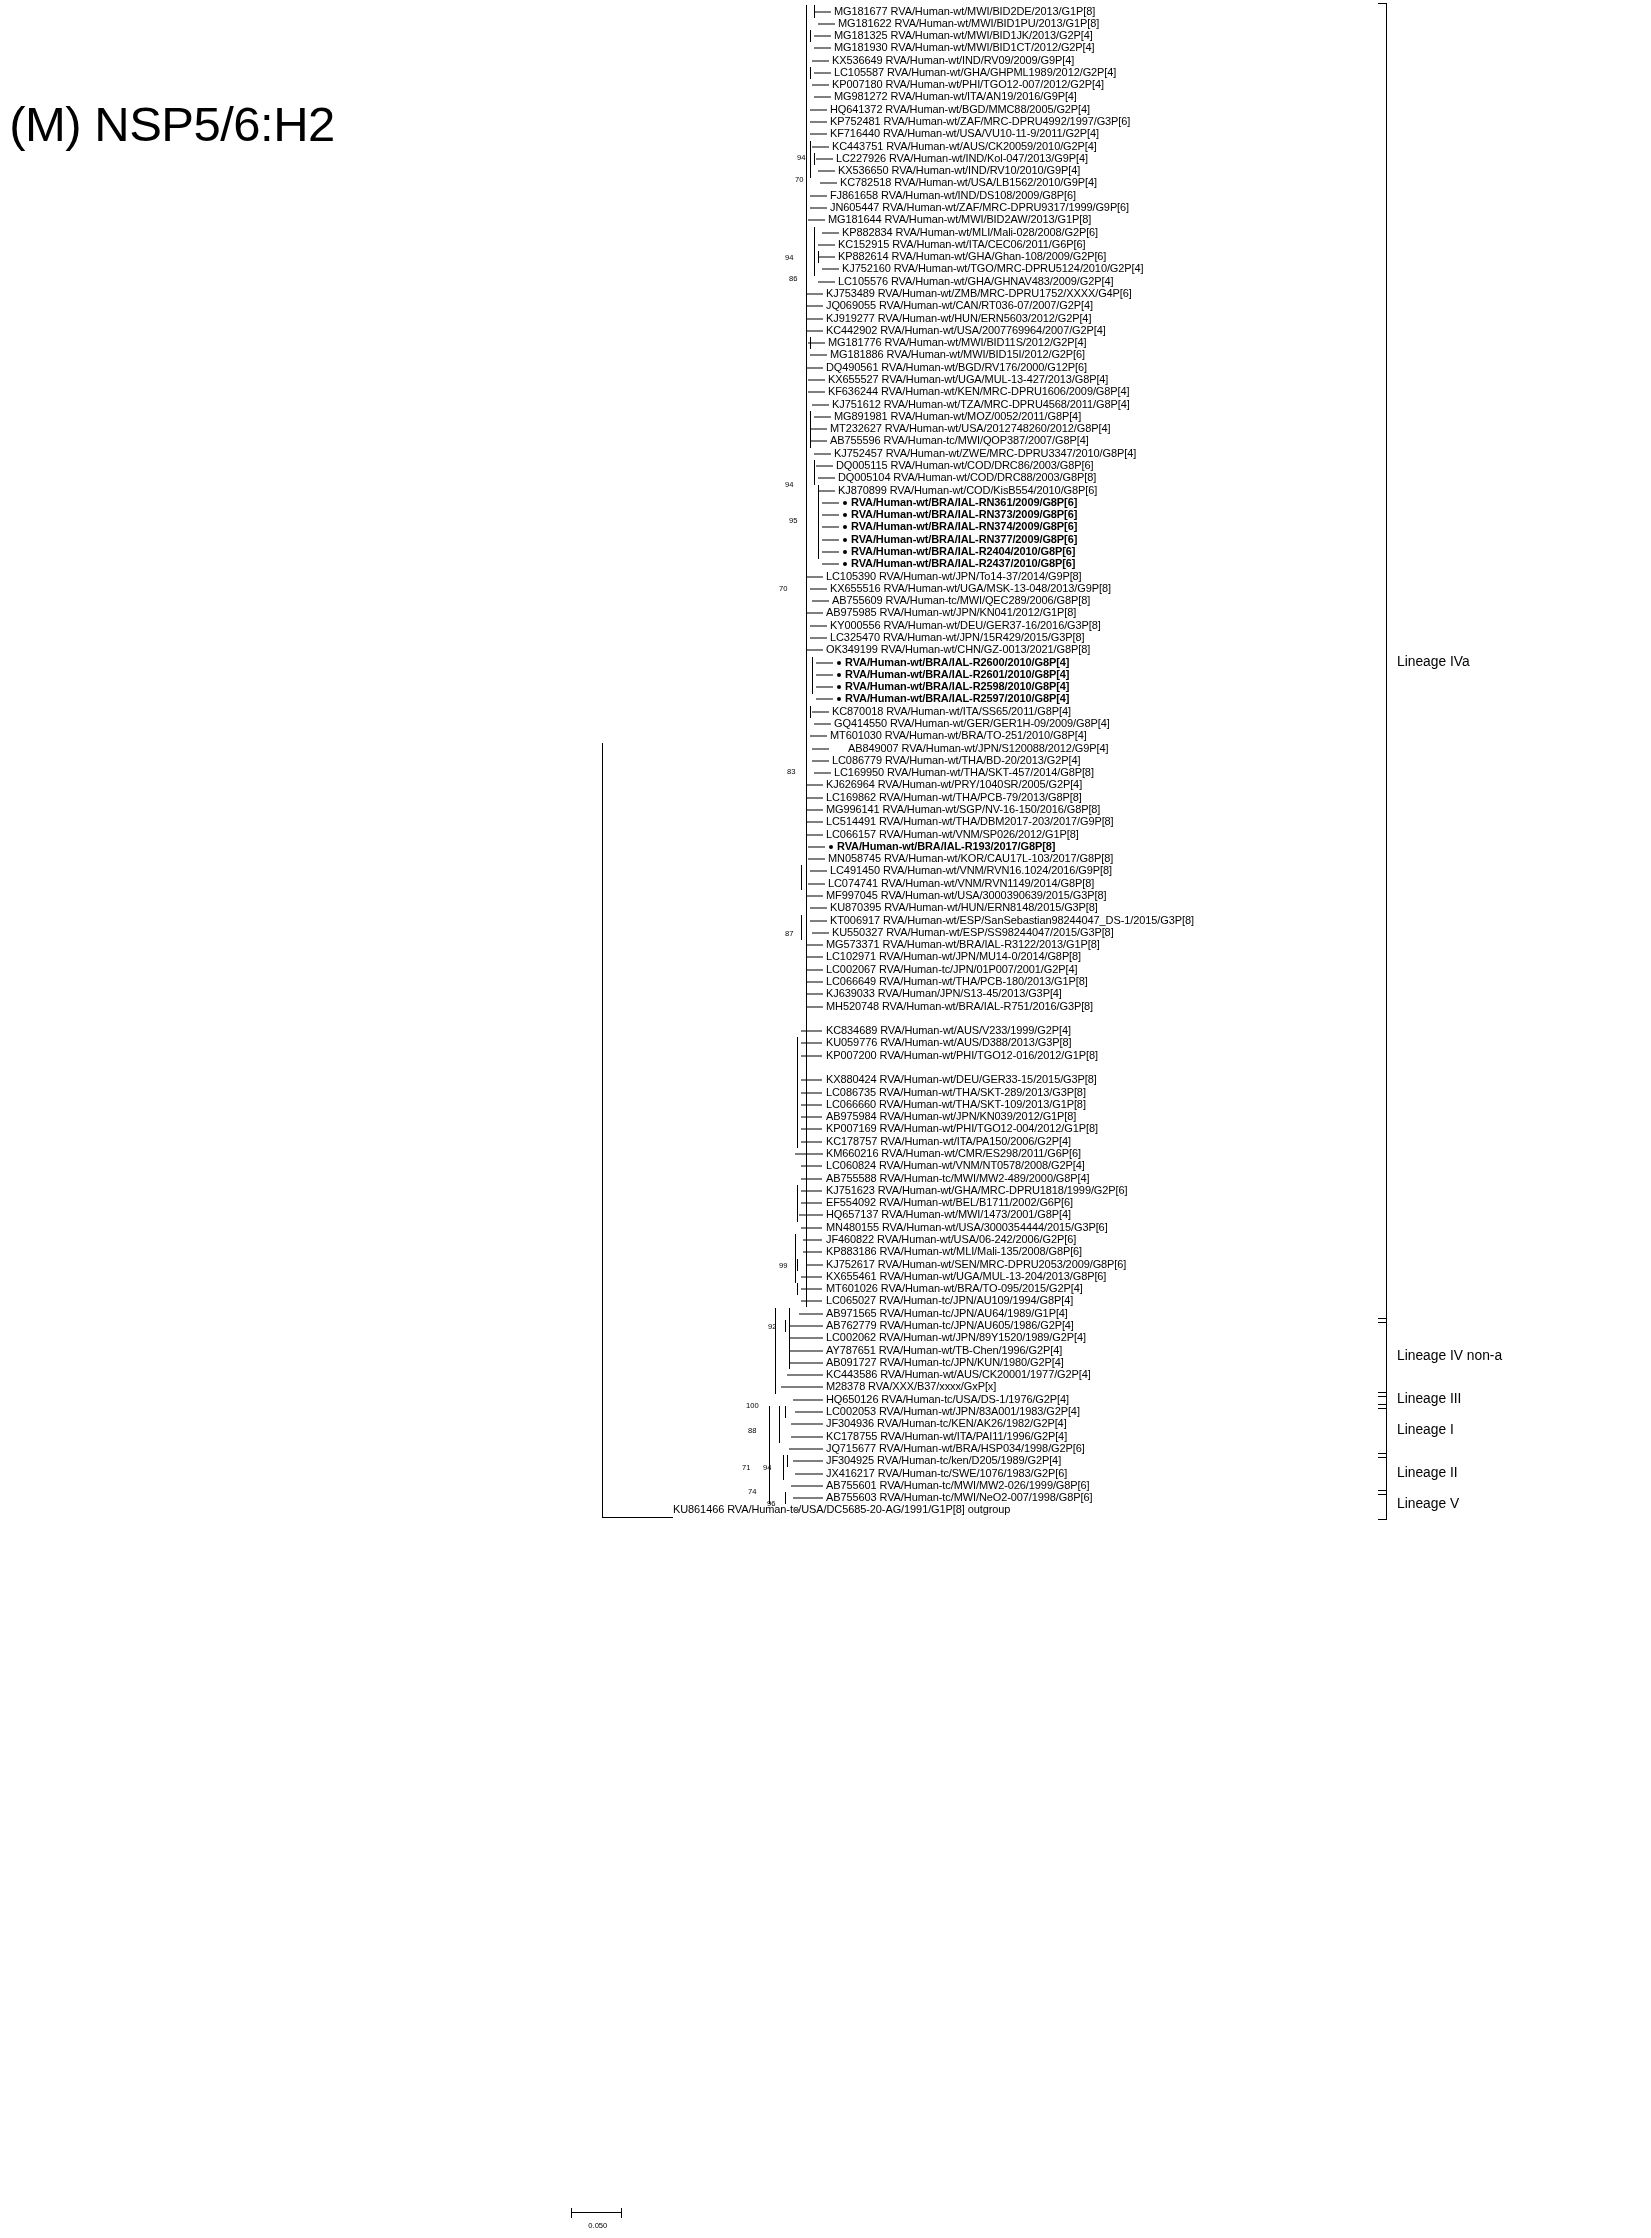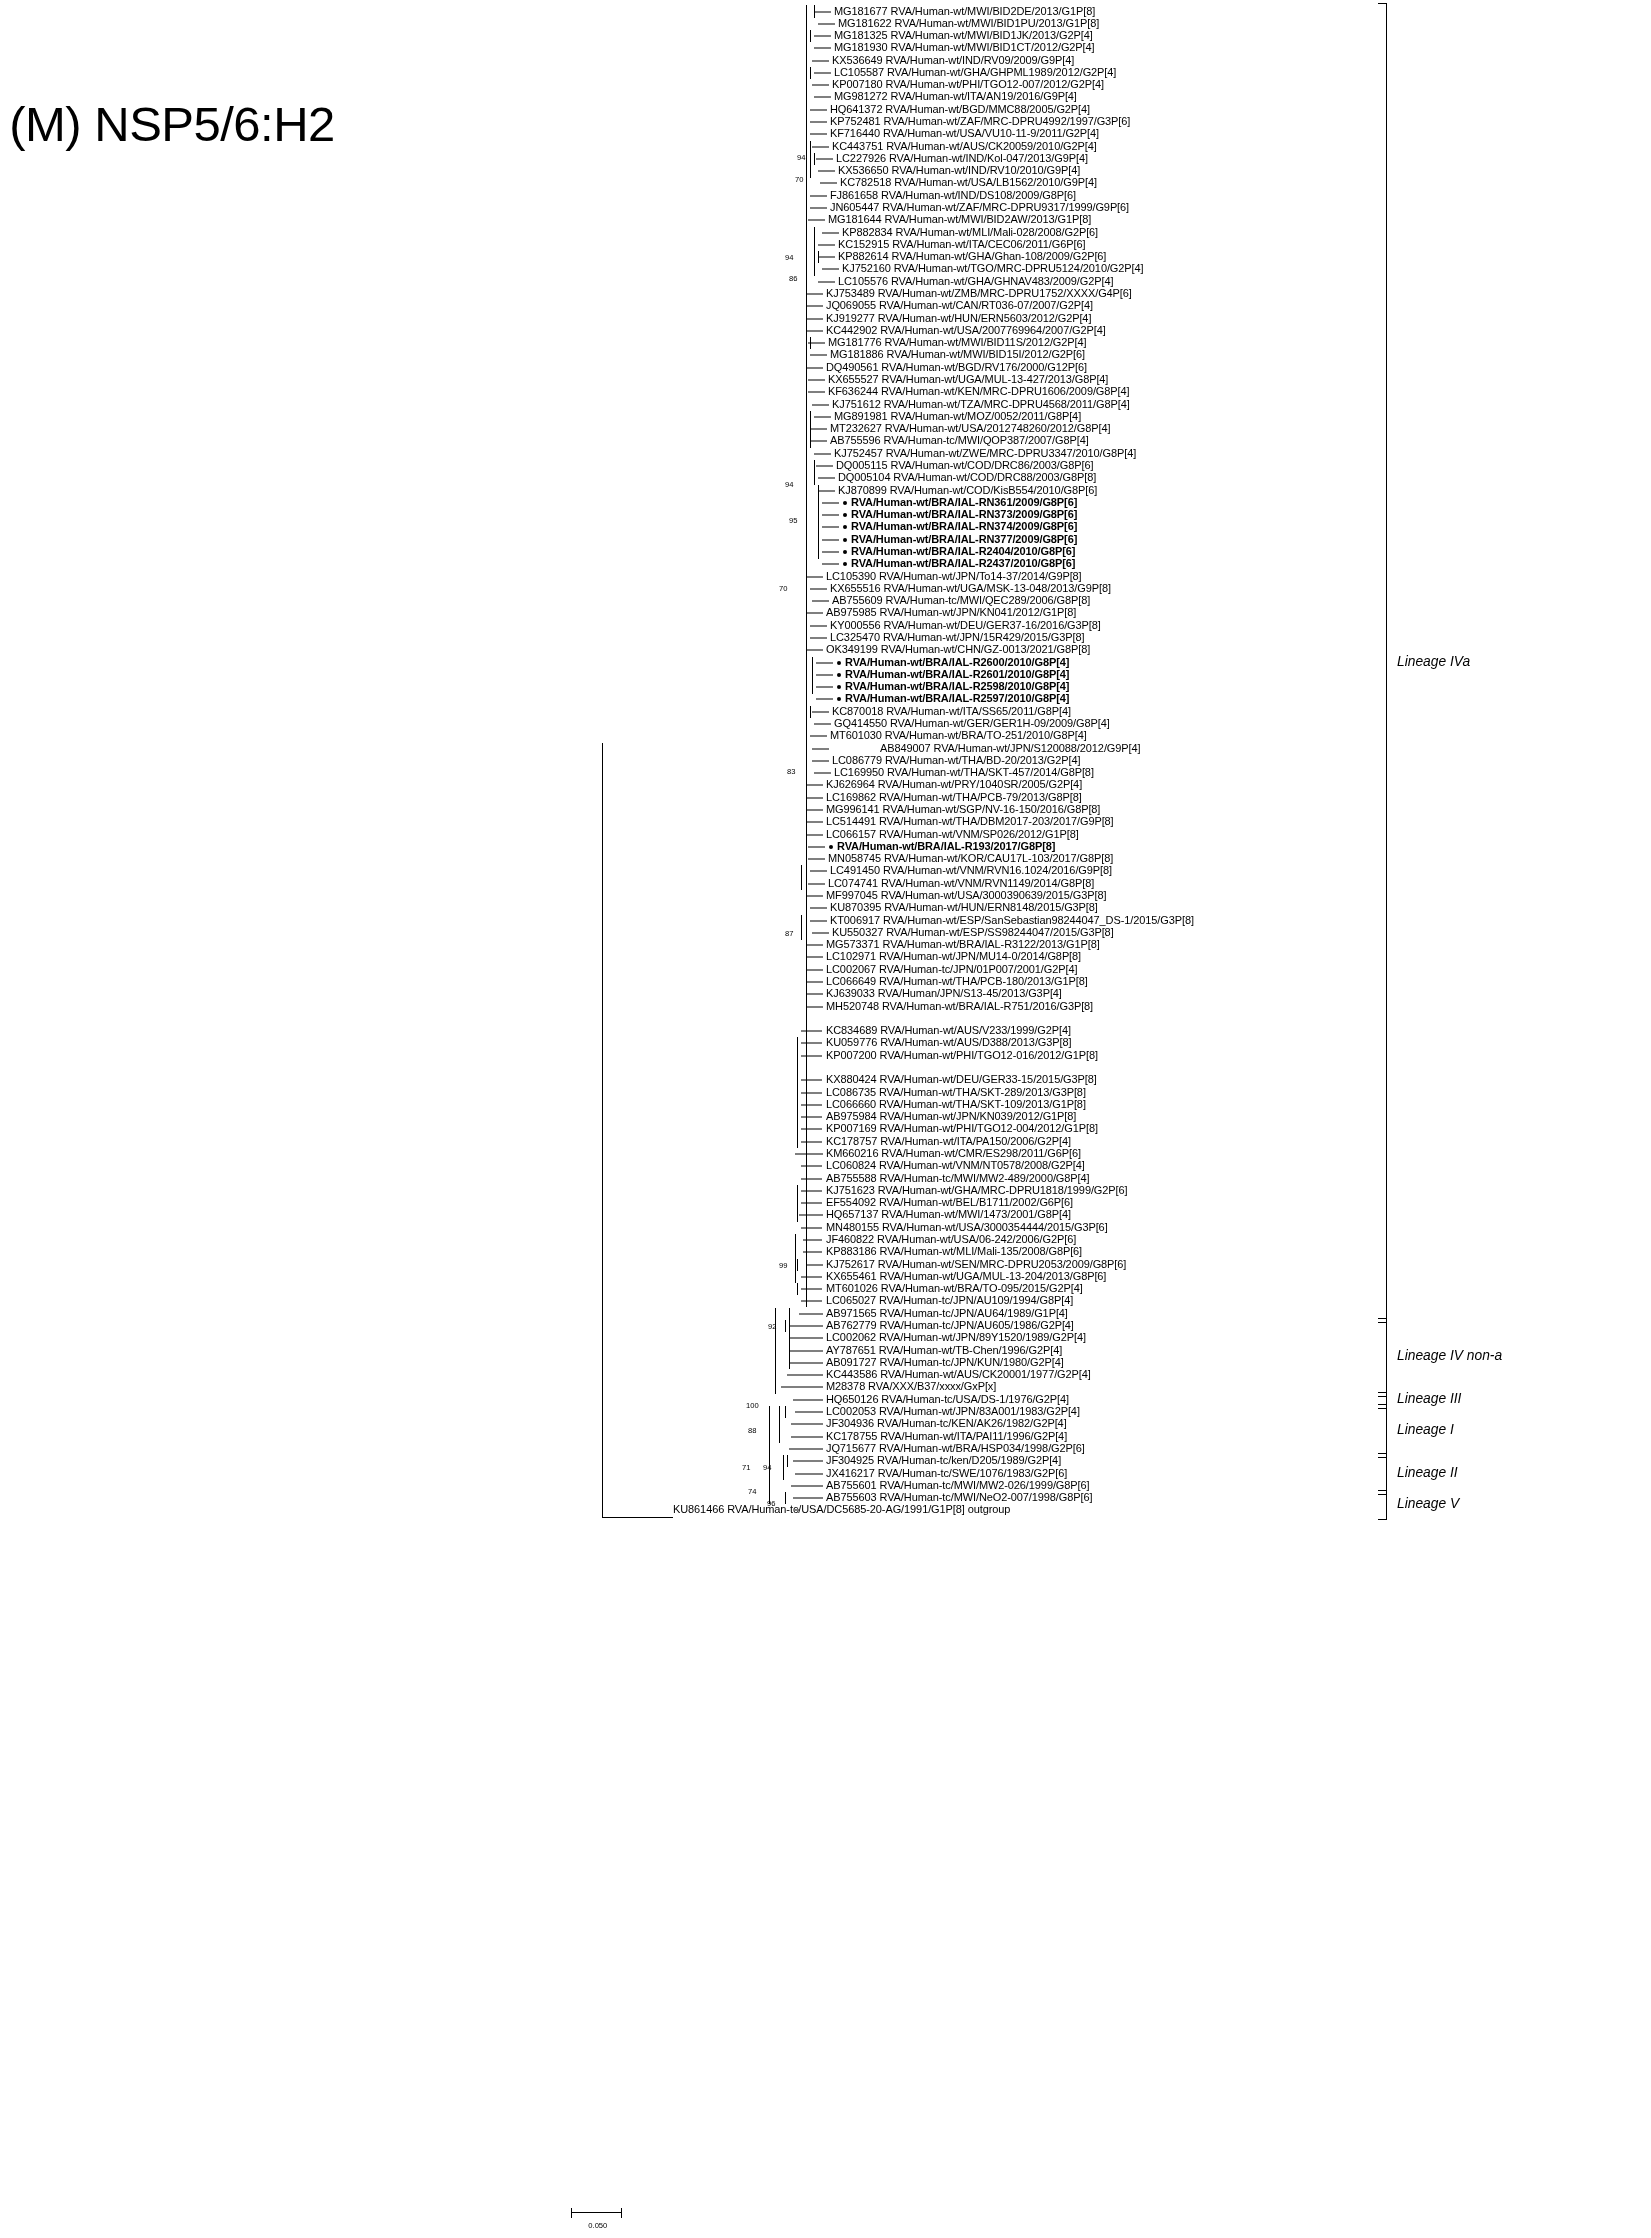--- a/index.html
+++ b/index.html
@@ -53,21 +53,20 @@
 
   
   .bracket{
     position:absolute;
     border:1px solid #000;border-left:none;
     width:8.2px;
   }
   .lineage-label{
     position:absolute;font-size:13.8px;line-height:13.8px;white-space:nowrap;
     transform:translateY(-50%);
-    font-style:italic;
   }
 
   
   #scalebar{position:absolute;left:571px;top:2212px;}
   #scalebar .bar{position:relative;width:51px;height:0;border-top:1.5px solid #000;}
   #scalebar .bar:before,#scalebar .bar:after{
     content:"";position:absolute;top:-4.6px;width:0;height:9.2px;border-left:1.5px solid #000;
   }
   #scalebar .bar:before{left:0;}
   #scalebar .bar:after{right:0;}
@@ -328,21 +327,21 @@
       <div class="row" style="top:718px">
         <div class="tick" style="left:814px;width:17.3px"></div>
         <div class="lab" style="left:834px">GQ414550 RVA/Human-wt/GER/GER1H-09/2009/G8P[4]</div>
       </div>
       <div class="row" style="top:730px">
         <div class="tick" style="left:810px;width:17.3px"></div>
         <div class="lab" style="left:830px">MT601030 RVA/Human-wt/BRA/TO-251/2010/G8P[4]</div>
       </div>
       <div class="row" style="top:743px">
         <div class="tick" style="left:812px;width:17.3px"></div>
-        <div class="lab" style="left:880px">AB849007 RVA/Human-wt/JPN/S120088/2012/G9P[4]</div>
+        <div class="lab" style="left:848px">AB849007 RVA/Human-wt/JPN/S120088/2012/G9P[4]</div>
       </div>
       <div class="row" style="top:755px">
         <div class="tick" style="left:812px;width:17.3px"></div>
         <div class="lab" style="left:832px">LC086779 RVA/Human-wt/THA/BD-20/2013/G2P[4]</div>
       </div>
       <div class="row" style="top:767px">
         <div class="tick" style="left:814px;width:17.3px"></div>
         <div class="lab" style="left:834px">LC169950 RVA/Human-wt/THA/SKT-457/2014/G8P[8]</div>
       </div>
       <div class="row" style="top:779px">

